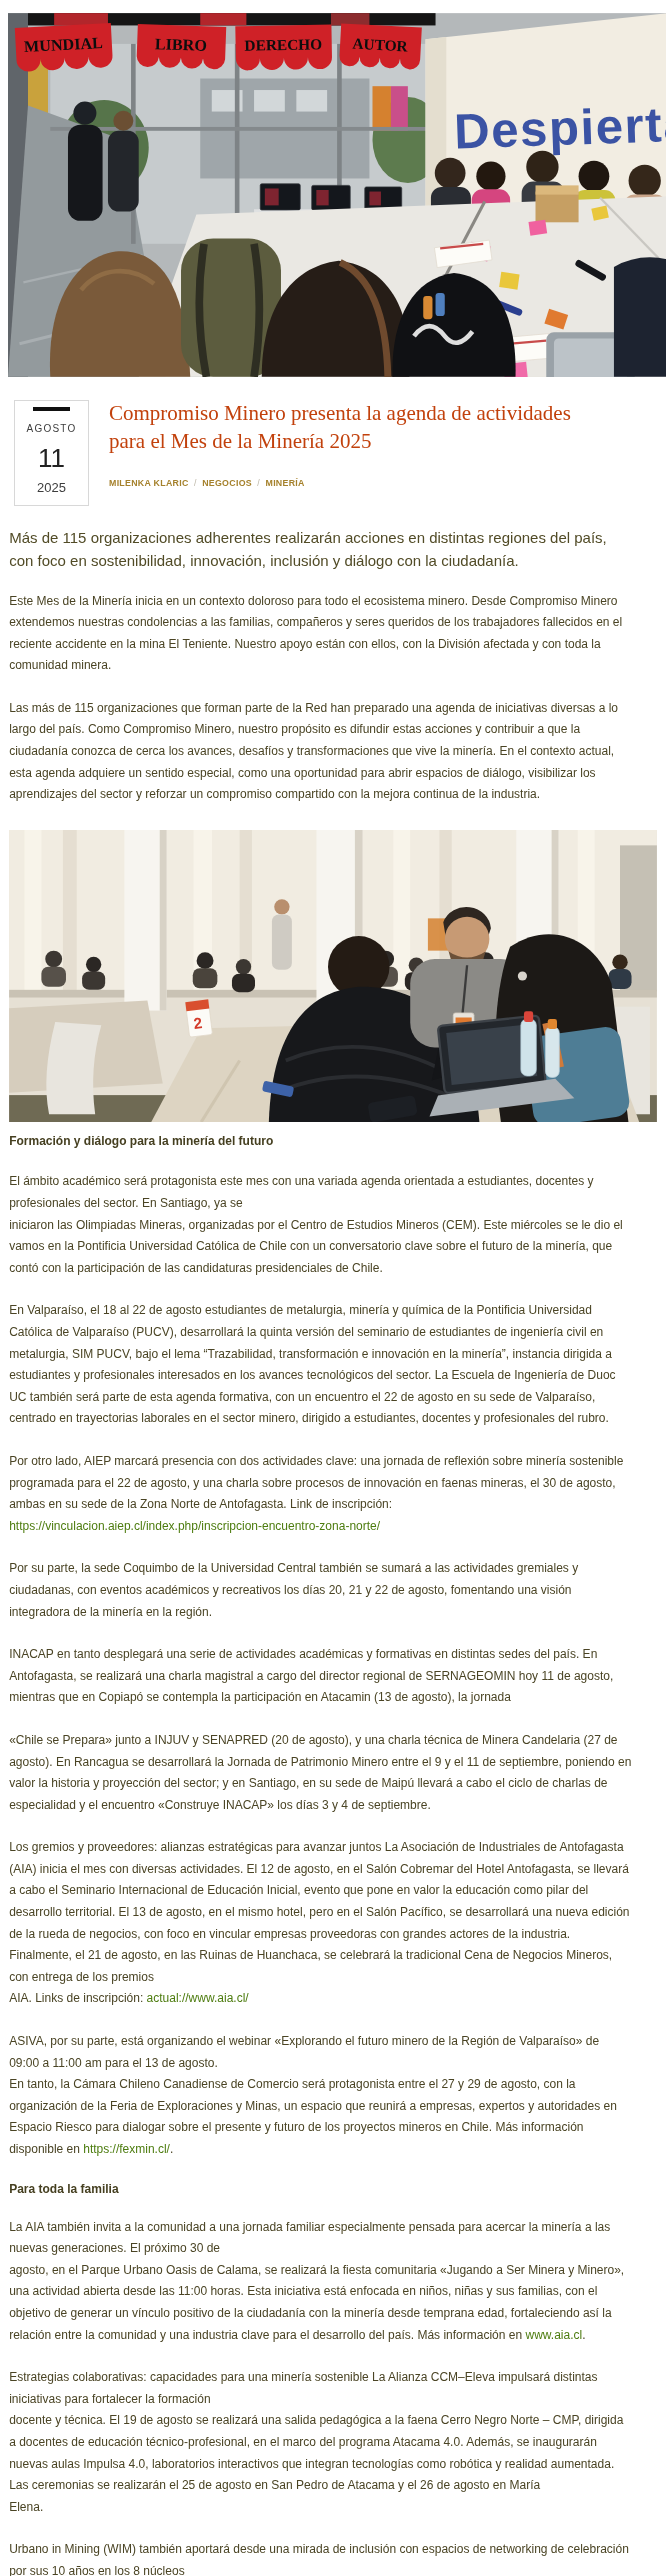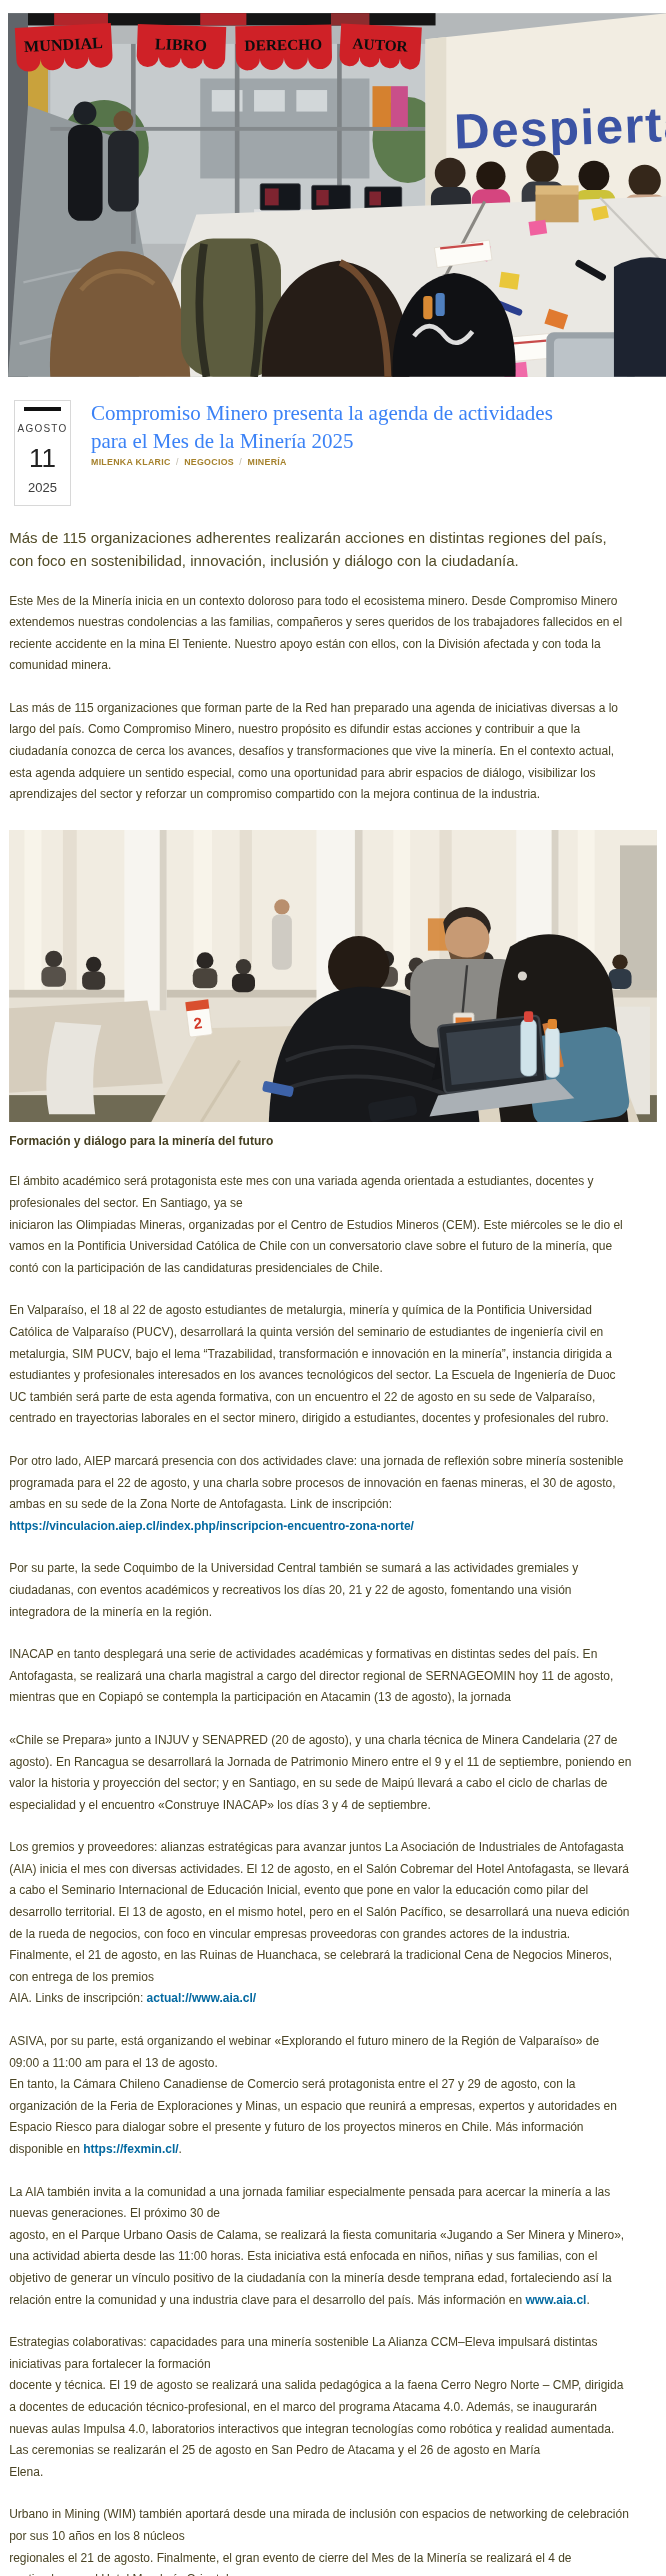--- a/index.html
+++ b/index.html
@@ -1,35 +1,35 @@
 <!DOCTYPE html>
 <html style="font-size:12.3px"><head>
 <meta charset="utf-8">
 <style>
   html,body{margin:0;padding:0;background:#ffffff;}
   body{width:667px;font-family:"Liberation Sans",sans-serif;color:#4a4424;overflow-x:hidden;}
   .top-gap{height:13px;}
   .hero{margin-left:7.7px;width:659px;height:364px;overflow:hidden;}
   .hero svg,.figure2 svg,.author-photo svg{display:block;}
   .header-row{display:flex;align-items:flex-start;padding:23px 35px 0 14px;}
-  .date-box{width:57px;min-height:106px;border:0.8px solid #d8d8d8;background:#fff;text-align:center;flex:0 0 auto;padding-top:4.6px;box-sizing:border-box;}
+  .date-box{width:75px;min-height:106px;border:0.8px solid #d8d8d8;background:#fff;text-align:center;flex:0 0 auto;padding-top:4.6px;box-sizing:border-box;}
   .date-bar{width:37px;height:3.8px;background:#111;margin:1.5px auto 12.3px;}
   .date-month{font-size:10px;letter-spacing:1.2px;color:#3d3d3d;}
   .date-day{font-size:26px;color:#222;margin-top:11px;line-height:1;}
   .date-year{font-size:13px;color:#3d3d3d;margin-top:9.2px;padding-bottom:6.2px;}
   .title-group{margin-left:20px;}
-  h1.title{font-family:"Liberation Serif",serif;font-weight:500;font-size:21px;line-height:1.33;color:#3b82f6;margin:0;max-width:462px;}
-  .byline{margin-top:1px;font-size:8.8px;font-weight:bold;letter-spacing:0.3px;color:#a5812c;}
+  h1.title{font-family:"Liberation Serif",serif;font-weight:500;font-size:21px;line-height:1.33;color:#c2410c;margin:0;max-width:462px;}
+  .byline{margin-top:22px;font-size:8.8px;font-weight:bold;letter-spacing:0.3px;color:#a5812c;}
   .byline .sep{color:#bdb7a8;font-weight:normal;margin:0 5.4px;}
   .content{padding:0 35px 0 9.2px;}
   .lead{font-size:15px;line-height:1.55;color:#514b26;margin:20px 0 18px;}
   .para{font-size:12px;line-height:1.8;margin:0 0 21px;white-space:pre-line;color:#4a4424;}
   .seg-n{font-weight:normal;}
   .seg-b{font-weight:normal;}
-  .seg-l{font-weight:bold;color:#0369a1;cursor:pointer;}
+  .seg-l{font-weight:normal;color:#4d7c0f;cursor:pointer;}
   .figure2{margin:24.6px 0 0;width:648px;height:292px;overflow:hidden;}
   .caption{font-size:12px;font-weight:bold;color:#453f20;margin:12px 0 23px;}
   .subheading{font-size:12px;font-weight:bold;color:#453f20;margin:0 0 21px;}
 </style>
 </head>
 <body>
 
 <div class="top-gap"></div>
 
 <figure class="hero" style="margin:0 0 0 7.7px;">
@@ -272,20 +272,21 @@
   <p class="para"><span class="seg-n">Por otro lado, AIEP marcará presencia con dos actividades clave: una jornada de reflexión sobre minería sostenible programada para el 22 de agosto, y una charla sobre procesos de innovación en faenas mineras, el 30 de agosto, ambas en su sede de la Zona Norte de Antofagasta. Link de inscripción:
 </span><span class="seg-l">https://vinculacion.aiep.cl/index.php/inscripcion-encuentro-zona-norte/</span></p>
   <p class="para"><span class="seg-n">Por su parte, la sede Coquimbo de la Universidad Central también se sumará a las actividades gremiales y ciudadanas, con eventos académicos y recreativos los días 20, 21 y 22 de agosto, fomentando una visión integradora de la minería en la región.</span></p>
   <p class="para"><span class="seg-n">INACAP en tanto desplegará una serie de actividades académicas y formativas en distintas sedes del país. En Antofagasta, se realizará una charla magistral a cargo del director regional de SERNAGEOMIN hoy 11 de agosto, mientras que en Copiapó se contempla la participación en Atacamin (13 de agosto), la jornada</span></p>
   <p class="para"><span class="seg-n">«Chile se Prepara» junto a INJUV y SENAPRED (20 de agosto), y una charla técnica de Minera Candelaria (27 de agosto). En Rancagua se desarrollará la Jornada de Patrimonio Minero entre el 9 y el 11 de septiembre, poniendo en valor la historia y proyección del sector; y en Santiago, en su sede de Maipú llevará a cabo el ciclo de charlas de especialidad y el encuentro «Construye INACAP» los días 3 y 4 de septiembre.</span></p>
   <p class="para"><span class="seg-n">Los gremios y proveedores: alianzas estratégicas para avanzar juntos La Asociación de Industriales de Antofagasta (AIA) inicia el mes con diversas actividades. El 12 de agosto, en el Salón Cobremar del Hotel Antofagasta, se llevará a cabo el Seminario Internacional de Educación Inicial, evento que pone en valor la educación como pilar del desarrollo territorial. El 13 de agosto, en el mismo hotel, pero en el Salón Pacífico, se desarrollará una nueva edición de la rueda de negocios, con foco en vincular empresas proveedoras con grandes actores de la industria. Finalmente, el 21 de agosto, en las Ruinas de Huanchaca, se celebrará la tradicional Cena de Negocios Mineros, con entrega de los premios
 AIA. Links de inscripción: </span><span class="seg-l">actual://www.aia.cl/</span></p>
   <p class="para"><span class="seg-n">ASIVA, por su parte, está organizando el webinar «Explorando el futuro minero de la Región de Valparaíso» de 09:00 a 11:00 am para el 13 de agosto.
 En tanto, la Cámara Chileno Canadiense de Comercio será protagonista entre el 27 y 29 de agosto, con la organización de la Feria de Exploraciones y Minas, un espacio que reunirá a empresas, expertos y autoridades en Espacio Riesco para dialogar sobre el presente y futuro de los proyectos mineros en Chile. Más información disponible en </span><span class="seg-l">https://fexmin.cl/</span><span class="seg-n">.</span></p>
 
+  <h3 class="subheading">Para toda la familia</h3>
 
   <p class="para"><span class="seg-n">La </span><span class="seg-b">AIA</span><span class="seg-n"> también invita a la comunidad a una jornada familiar especialmente pensada para acercar la minería a las nuevas generaciones. El próximo 30 de
 agosto, en el Parque Urbano Oasis de Calama, se realizará la fiesta comunitaria «Jugando a Ser Minera y Minero», una actividad abierta desde las 11:00 horas. Esta iniciativa está enfocada en niños, niñas y sus familias, con el objetivo de generar un vínculo positivo de la ciudadanía con la minería desde temprana edad, fortaleciendo así la relación entre la comunidad y una industria clave para el desarrollo del país. Más información en </span><span class="seg-l">www.aia.cl</span><span class="seg-n">.</span></p>
   <p class="para"><span class="seg-b">Estrategias colaborativas:</span><span class="seg-n"> capacidades para una minería sostenible La Alianza CCM–Eleva impulsará distintas iniciativas para fortalecer la formación
 docente y técnica. El 19 de agosto se realizará una salida pedagógica a la faena Cerro Negro Norte – CMP, dirigida a docentes de educación técnico-profesional, en el marco del programa Atacama 4.0. Además, se inaugurarán nuevas aulas Impulsa 4.0, laboratorios interactivos que integran tecnologías como robótica y realidad aumentada. Las ceremonias se realizarán el 25 de agosto en San Pedro de Atacama y el 26 de agosto en María
 Elena.</span></p>
   <p class="para"><span class="seg-b">Urbano in Mining</span><span class="seg-n"> (WIM) también aportará desde una mirada de inclusión con espacios de networking de celebración por sus 10 años en los 8 núcleos
 regionales el 21 de agosto. Finalmente, el gran evento de cierre del Mes de la Minería se realizará el 4 de septiembre en el Hotel Mandarín Oriental</span></p>
 
 </div>

